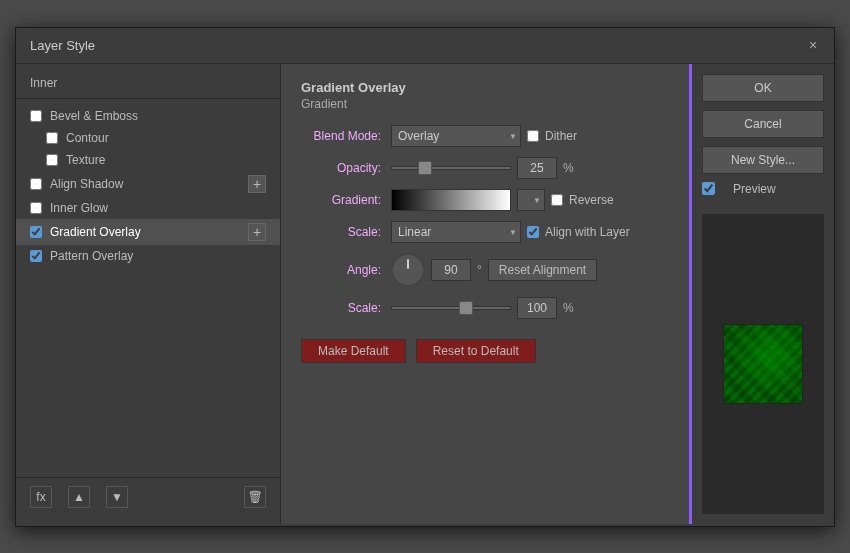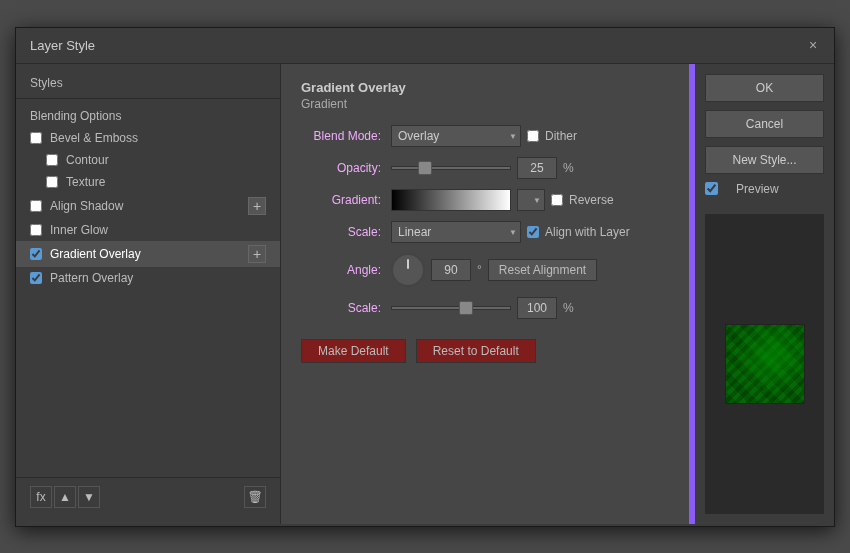--- a/index.html
+++ b/index.html
@@ -104,21 +104,21 @@
       margin-left: auto;
     }
     .style-group-item {
       padding-left: 30px;
     }
     .bottom-icons {
       display: flex;
       align-items: center;
       padding: 8px 14px;
       margin-top: auto;
-      gap: 2px;
+      gap: 16px;
       border-top: 1px solid #2a2a2a;
     }
     .icon-btn {
       width: 22px;
       height: 22px;
       background: none;
       border: 1px solid #555;
       color: #bbb;
       cursor: pointer;
       display: flex;
@@ -308,21 +308,21 @@
       font-size: 12px;
       cursor: pointer;
       height: 24px;
       display: flex;
       align-items: center;
     }
     
     .right-panel {
       width: 145px;
       background: #3c3c3c;
-      border-left: 6px solid #8b5cf6;
+      border-left: 3px solid #8b5cf6;
       padding: 10px;
       display: flex;
       flex-direction: column;
       gap: 8px;
     }
     .dialog-btn {
       width: 100%;
       padding: 6px 10px;
       background: #555;
       border: 1px solid #333;
@@ -384,25 +384,22 @@
 <div class="dialog">
 
   <div class="title-bar">
     <span class="title-bar-title">Layer Style</span>
     <button class="close-btn">×</button>
   </div>
 
   <div class="dialog-body">
 
     <div class="left-panel">
-      <div class="left-panel-header">Styles</div>
-
-      <div class="style-item">
-        <span class="style-item-label">Blending Options</span>
-      </div>
+      <div class="left-panel-header">Inner</div>
+
 
       <div class="style-item">
         <input type="checkbox" style="">
         <span class="style-item-label">Bevel &amp; Emboss</span>
       </div>
 
       <div class="style-item style-group-item">
         <input type="checkbox" style="">
         <span class="style-item-label">Contour</span>
       </div>

